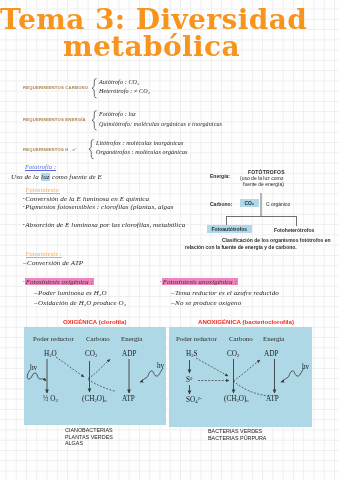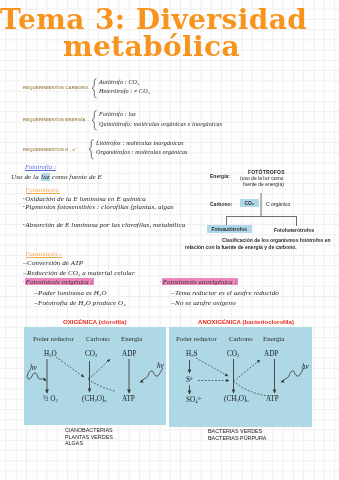--- a/index.html
+++ b/index.html
@@ -40,21 +40,21 @@
 
 
 .panel{position:absolute;background:#AED8E6;}
 .ph{position:absolute;font-family:"Liberation Sans",sans-serif;font-weight:bold;font-size:6.1px;color:#ED2E24;white-space:nowrap;}
 .ph .rest{font-weight:bold;}
 .pcol{position:absolute;font-family:"Liberation Serif",serif;font-size:6.9px;color:#2a2a2a;white-space:nowrap;}
 .pmol{position:absolute;font-family:"Liberation Serif",serif;font-size:7.2px;color:#1a1a1a;white-space:nowrap;line-height:8px;}
 .pmol sub{font-size:0.66em;vertical-align:-0.22em;}
 .pmol sup{font-size:0.66em;vertical-align:0.38em;}
 .pcap{position:absolute;font-family:"Liberation Sans",sans-serif;font-size:5.4px;color:#232323;white-space:nowrap;line-height:6.6px;}
-.hv{position:absolute;font-family:"Liberation Serif",serif;font-style:italic;font-size:7.2px;color:#222;}
+.hv{position:absolute;font-family:"Liberation Serif",serif;font-size:7.2px;color:#222;}
 svg{position:absolute;overflow:visible;}
 </style>
 </head>
 <body>
 
 <div id="page">
  <div id="grid"></div>
 
  <div id="title" class="abs">
   <div>Tema 3: Diversidad</div>
@@ -79,35 +79,34 @@
  <svg class="abs" width="8" height="22" style="left:88px;top:138.5px">
       <path d="M5.5,0.5 C3.2,0.8 3.3,2.5 3.3,5 C3.3,8 3.1,9.5 1,10.2 C3.1,10.9 3.3,12.4 3.3,15.4 C3.3,17.9 3.2,19.6 5.5,19.9" fill="none" stroke="#3a3a3a" stroke-width="0.75"></path>
     </svg>
  <div class="abs hwr" style="left:96px;top:139.5px">Litótrofos : moléculas inorgánicas</div>
  <div class="abs hwr" style="left:96px;top:148.5px">Organótrofos : moléculas orgánicas</div>
 
  <div class="abs hwh-blue" style="left:25px;top:163px">Fototrofía :</div>
  <div class="abs hw" style="left:11px;top:173px"><span>Uso de la </span><span class="hl-blue">luz</span><span> como fuente de E</span></div>
 
  <div class="abs hwh-orange" style="left:25.5px;top:185.5px">Fotosíntesis:</div>
- <div class="abs hw" style="left:23px;top:194.5px"><span class="bl">•</span><span>Oxidación de la E luminosa en E química</span></div>
+ <div class="abs hw" style="left:23px;top:194.5px"><span class="bl">•</span><span>Conversión de la E luminosa en E química</span></div>
  <div class="abs hw" style="left:23px;top:203px"><span class="bl">•</span><span>Pigmentos fotosensibles : clorofilas (plantas, algas</span></div>
  <div class="abs hw" style="left:23px;top:220.5px"><span class="bl">•</span><span>Absorción de E luminosa por las clorofilas, metabólica</span></div>
 
  <div class="abs hwh-orange" style="left:25.5px;top:249.5px">Fotosíntesis :</div>
  <div class="abs hw" style="left:23px;top:259px"><span class="dsh">–</span><span>Conversión de ATP</span></div>
- <div class="abs hw" style="left:23px;top:268.5px"><span class="dsh">–</span><span>Reducción de CO₂ a material celular</span></div>
 
  <div class="abs hwh-pink" style="left:23px;top:278px"><span class="bl">•</span><span class="hl">Fotosíntesis oxigénica :</span></div>
  <div class="abs hw" style="left:34px;top:288.5px"><span class="dsh">–</span><span>Poder luminosa es H₂O</span></div>
- <div class="abs hw" style="left:34px;top:298.5px"><span class="dsh">–</span><span>Fototrofía de H₂O produce O₂</span></div>
+ <div class="abs hw" style="left:34px;top:298.5px"><span class="dsh">–</span><span>Oxidación de H₂O produce O₂</span></div>
 
  <div class="abs hwh-pink" style="left:160px;top:278px"><span class="bl">•</span><span class="hl">Fotosíntesis anoxigénica :</span></div>
  <div class="abs hw" style="left:171px;top:288.5px"><span class="dsh">–</span><span>Tema reductor es el azufre reducido</span></div>
- <div class="abs hw" style="left:171px;top:298.5px"><span class="dsh">–</span><span>No se azufre oxígeno</span></div>
+ <div class="abs hw" style="left:171px;top:298.5px"><span class="dsh">–</span><span>No se produce oxígeno</span></div>
 
  <svg class="abs" width="150" height="90" style="left:190px;top:165px">
    <line x1="71" y1="28" x2="71" y2="52" stroke="#6f6f6f" stroke-width="1"></line>
    <line x1="36" y1="51.5" x2="107" y2="51.5" stroke="#6f6f6f" stroke-width="1"></line>
    <line x1="36.5" y1="51" x2="36.5" y2="61" stroke="#6f6f6f" stroke-width="1"></line>
    <line x1="106.5" y1="51" x2="106.5" y2="61" stroke="#6f6f6f" stroke-width="1"></line>
  </svg>
  <div class="abs dg dg-b" style="left:210px;top:173px">Energía:</div>
  <div class="abs dg dg-b" style="left:248px;top:169px;letter-spacing:0.2px">FOTÓTROFOS</div>
  <div class="abs dg" style="left:240px;top:175px">(uso de la luz como</div>

